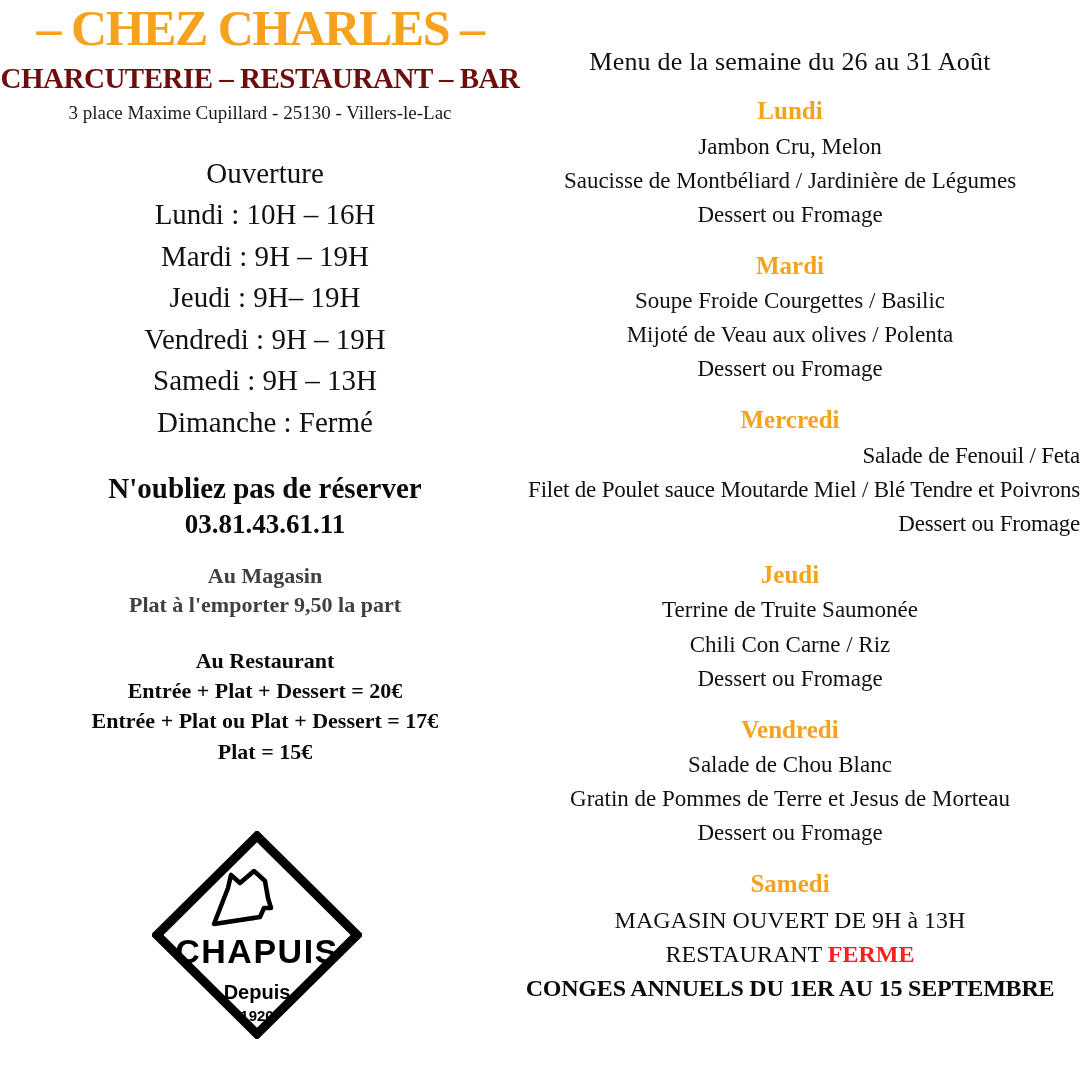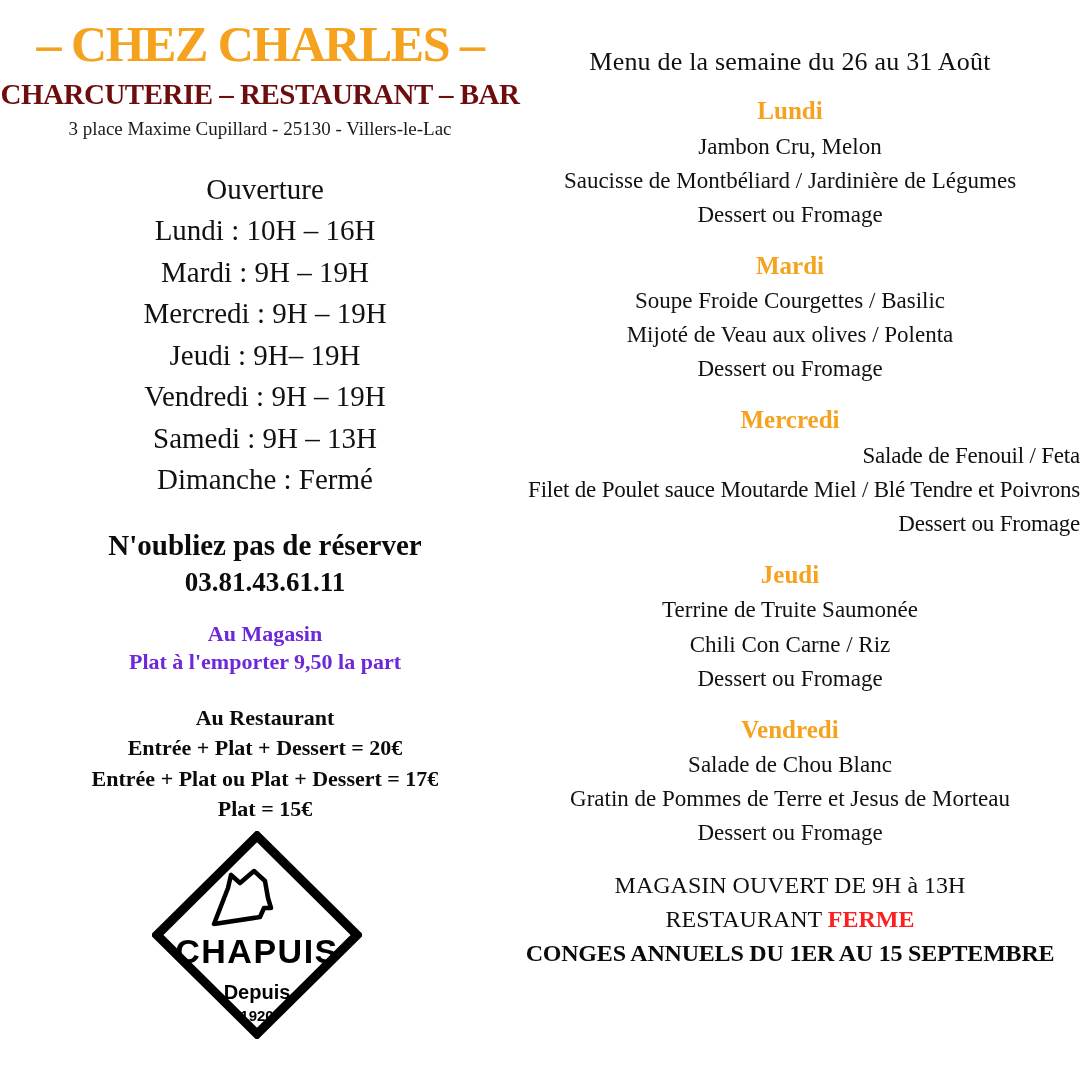--- a/index.html
+++ b/index.html
@@ -29,21 +29,21 @@
     position: absolute;
     left: 0;
     top: 0;
     width: 520px;
     height: 1080px;
     text-align: center;
   }
 
   .brand-title {
     margin: 0;
-    padding-top: 18px;
+    padding-top: 2px;
     font-size: 50px;
     font-weight: 700;
     letter-spacing: -1.5px;
     color: #F5A21E;
     line-height: 1.05;
     white-space: nowrap;
   }
 
   .brand-sub {
     margin: 8px 0 0 0;
@@ -95,21 +95,21 @@
     font-size: 27px;
     font-weight: 700;
     color: #0b0b0b;
     line-height: 1.3;
     white-space: nowrap;
   }
 
   .shop-block {
     margin-top: 20px;
     padding-left: 10px;
-    color: #6d28d9;
+    color: #404040;
   }
   .shop-head {
     font-size: 22px;
     font-weight: 700;
     line-height: 1.3;
     white-space: nowrap;
   }
   .shop-line {
     font-size: 22px;
     font-weight: 700;
@@ -222,21 +222,20 @@
   <div class="left-col">
 
     <div class="brand-title">– CHEZ CHARLES –</div>
     <div class="brand-sub">CHARCUTERIE – RESTAURANT – BAR</div>
     <div class="brand-address">3 place Maxime Cupillard - 25130 - Villers-le-Lac</div>
 
     <div class="hours-block">
       <div class="hours-title">Ouverture</div>
       <div class="hours-line">Lundi : 10H – 16H</div>
       <div class="hours-line">Mardi : 9H – 19H</div>
-      <div class="hours-line">Mercredi : 9H – 19H</div>
       <div class="hours-line">Jeudi : 9H– 19H</div>
       <div class="hours-line">Vendredi : 9H – 19H</div>
       <div class="hours-line">Samedi : 9H – 13H</div>
       <div class="hours-line">Dimanche : Fermé</div>
     </div>
 
     <div class="reserve-block">
       <div class="reserve-head">N'oubliez pas de réserver</div>
       <div class="reserve-phone">03.81.43.61.11</div>
     </div>
@@ -299,19 +298,20 @@
     </div>
 
     <div class="day-block">
       <div class="day-name">Vendredi</div>
       <div class="day-item">Salade de Chou Blanc</div>
       <div class="day-item">Gratin de Pommes de Terre et Jesus de Morteau</div>
       <div class="day-item">Dessert ou Fromage</div>
     </div>
 
     <div class="sat-block">
+      <div class="sat-name">Samedi</div>
       <div class="sat-line">MAGASIN OUVERT DE 9H à 13H</div>
       <div class="sat-line"><span>RESTAURANT </span><span class="sat-closed">FERME</span></div>
       <div class="sat-holiday">CONGES ANNUELS DU 1ER AU 15 SEPTEMBRE</div>
     </div>
 
   </div>
 </div>
 
 </body></html>

